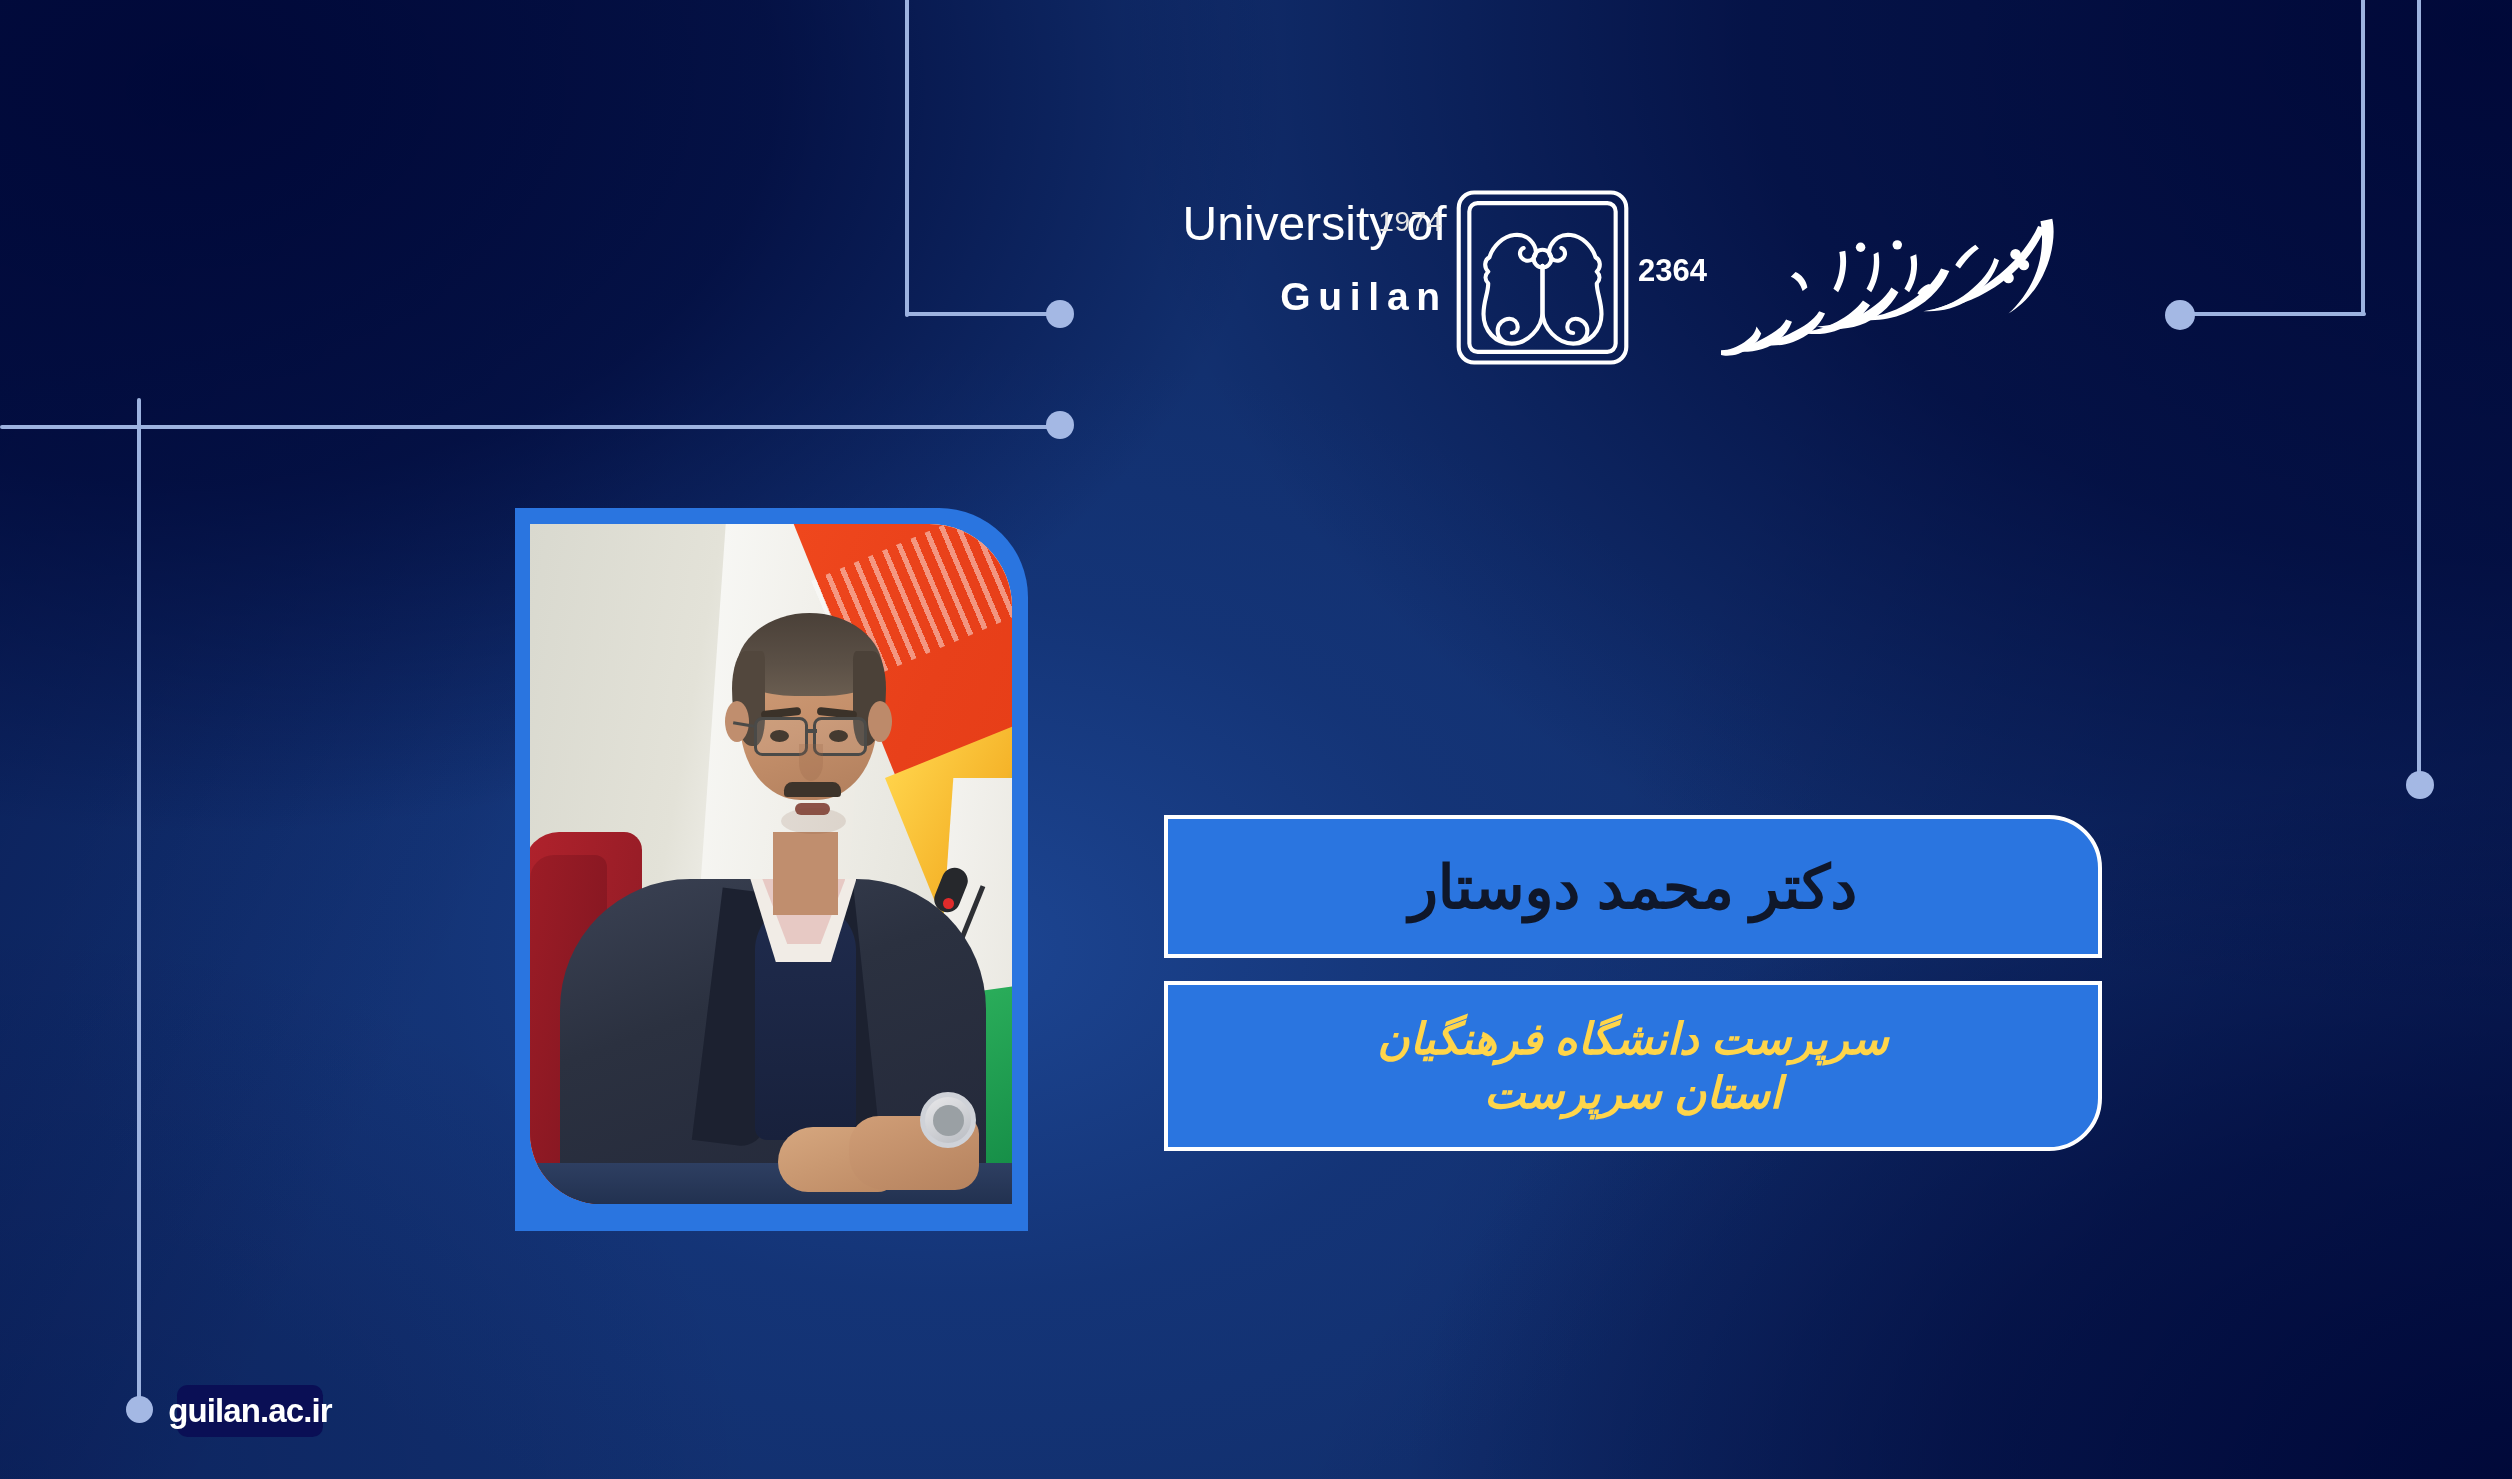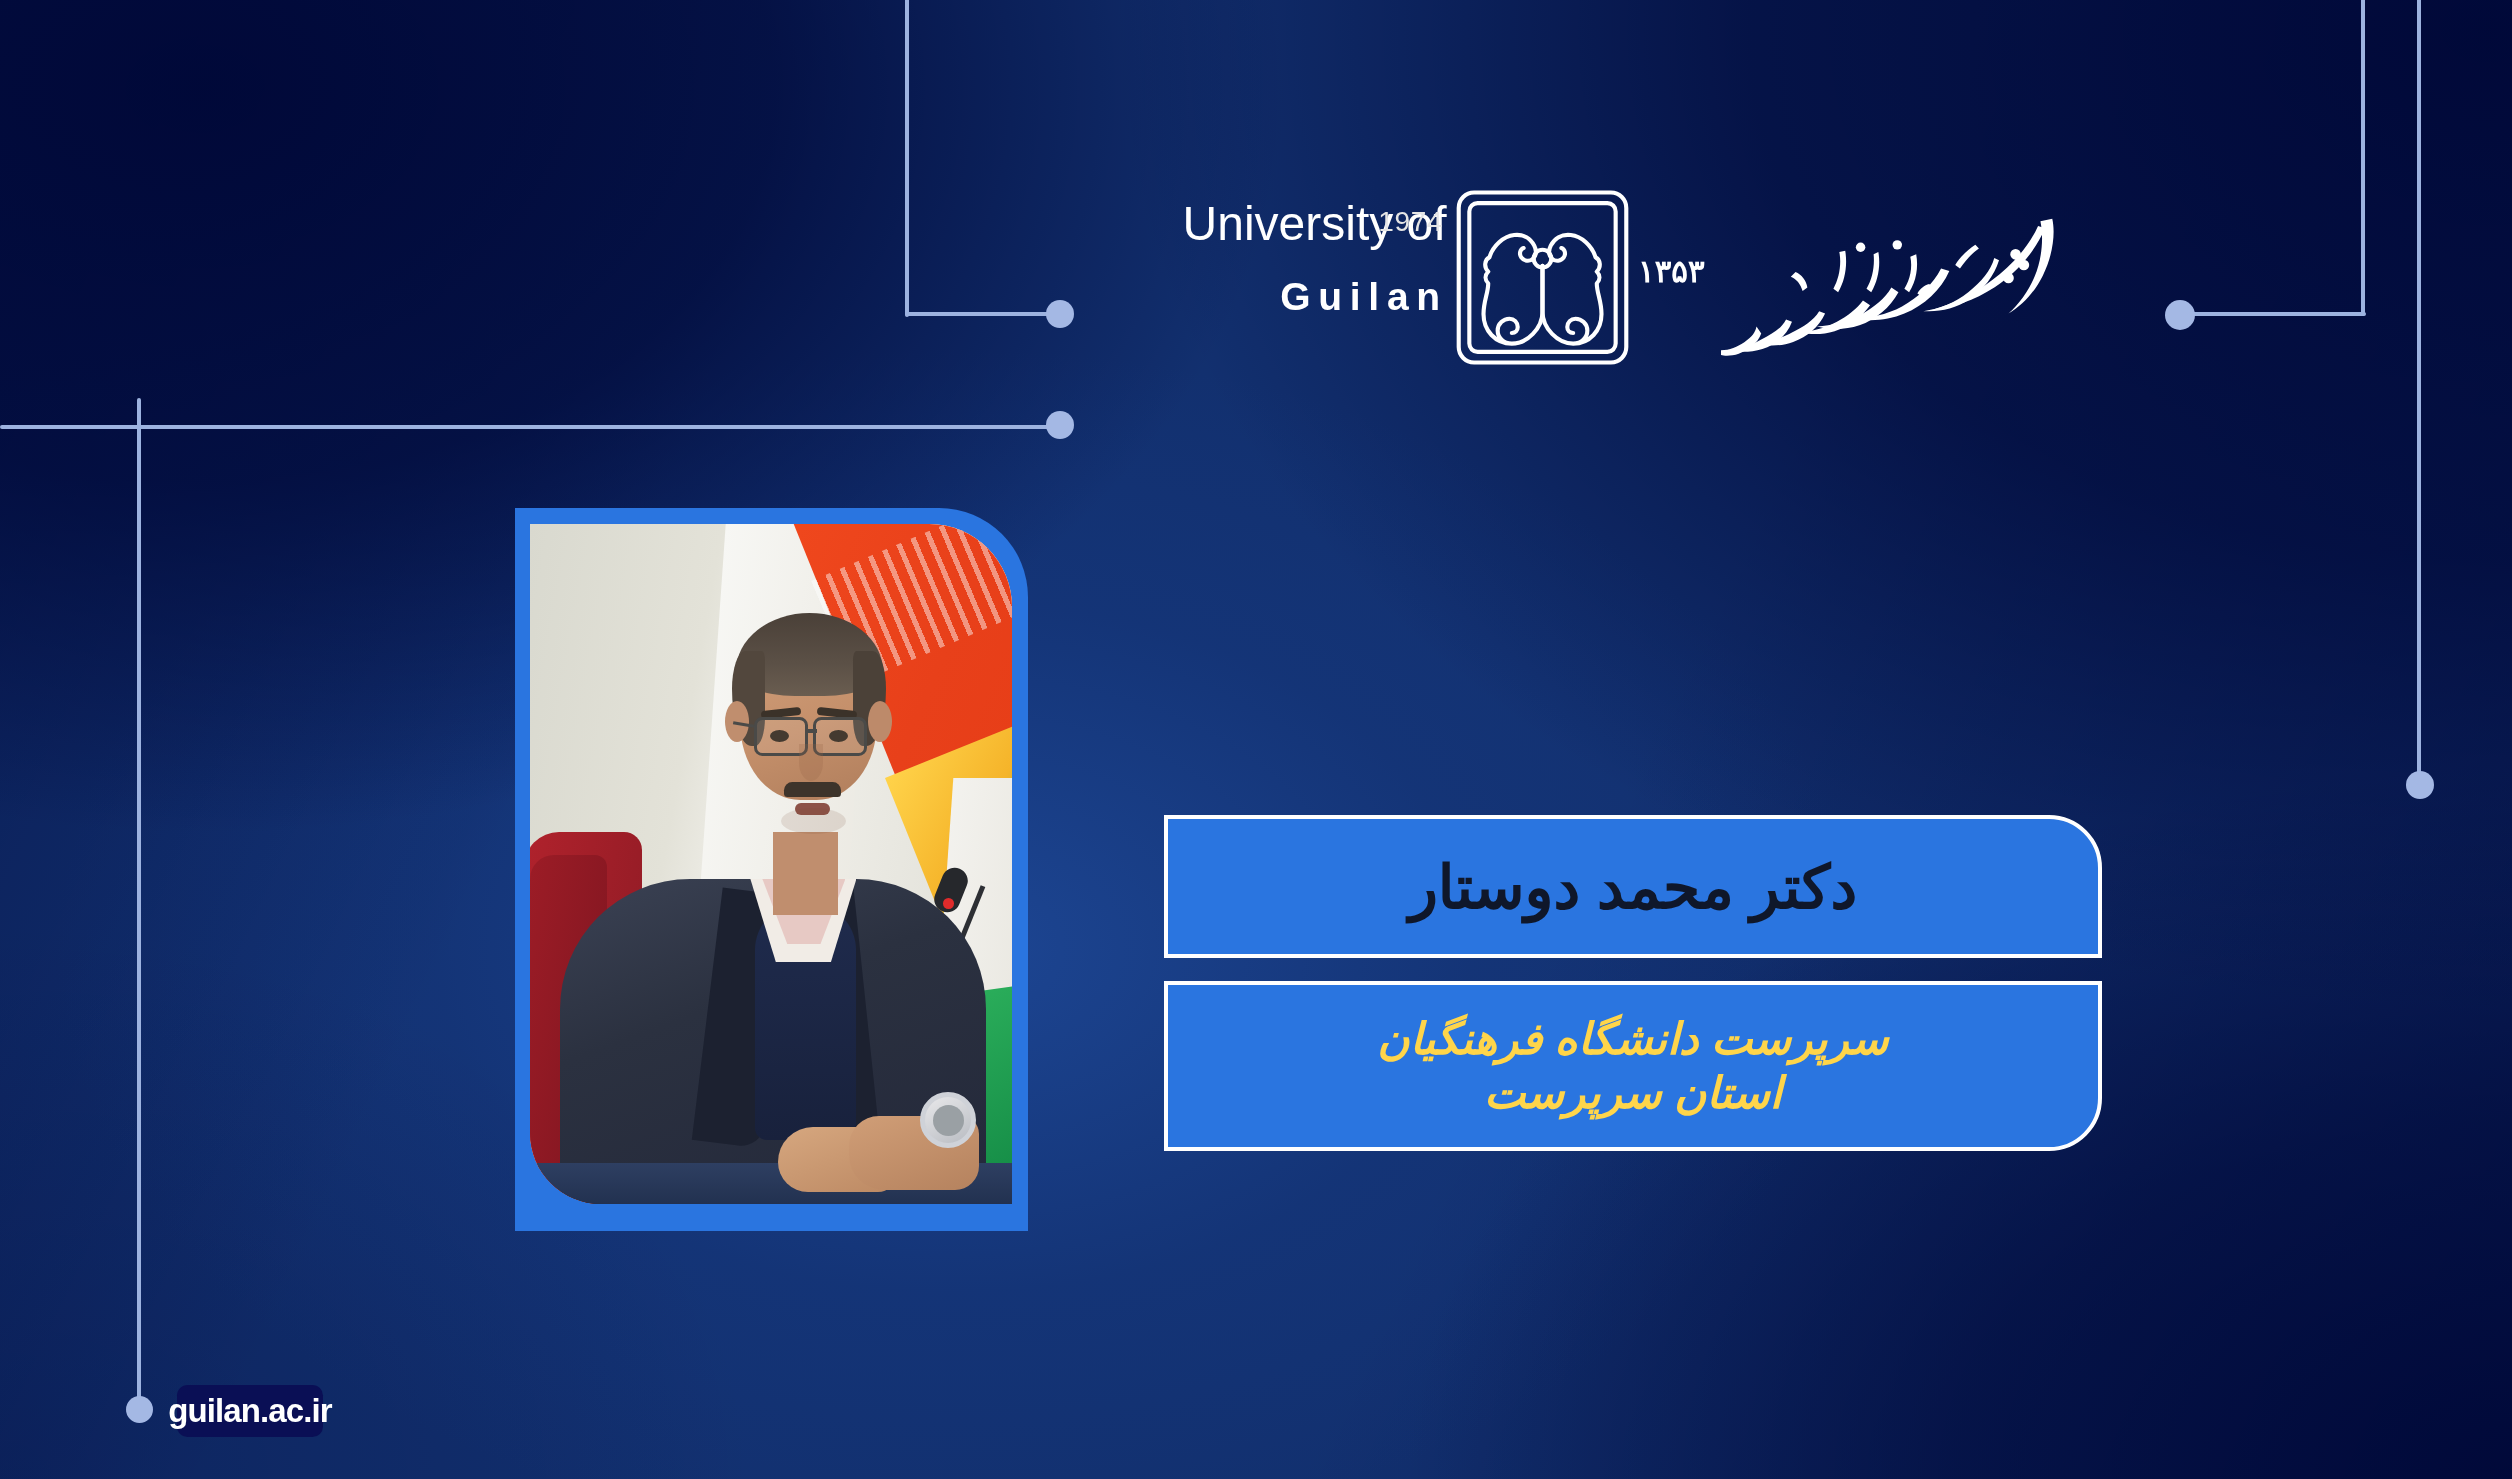--- a/index.html
+++ b/index.html
@@ -231,21 +231,21 @@
                C250 132 248 120 240 116 C234 96 216 80 198 78
                C182 76 170 84 164 96
                C160 104 160 112 166 118 C172 124 182 122 186 116
                C190 110 188 102 182 100
                M202 262 C216 262 226 252 226 240 C226 228 216 220 206 220
                C198 220 192 226 192 234 C192 240 196 244 202 244"></path>
       <circle cx="150" cy="118" r="15"></circle>
     </svg>
   </div>
 
-  <div id="logo-year-fa">۱۳۵۳</div>
+  <div id="logo-year-fa">2364</div>
 
   <div id="logo-fa">
     <svg viewBox="0 0 590 280" width="349" height="166" fill="#ffffff">
 
       <path d="M560 40 C566 66 560 104 544 136 C530 164 510 186 486 200
                C504 184 520 162 530 138 C542 110 546 74 540 44 Z"></path>
       <path d="M548 56 C530 96 500 132 462 156 C428 178 392 190 356 194
                C392 184 428 168 458 144 C492 118 520 88 536 52 Z"></path>
       <circle cx="512" cy="118" r="9"></circle>
       <circle cx="486" cy="140" r="9"></circle>

